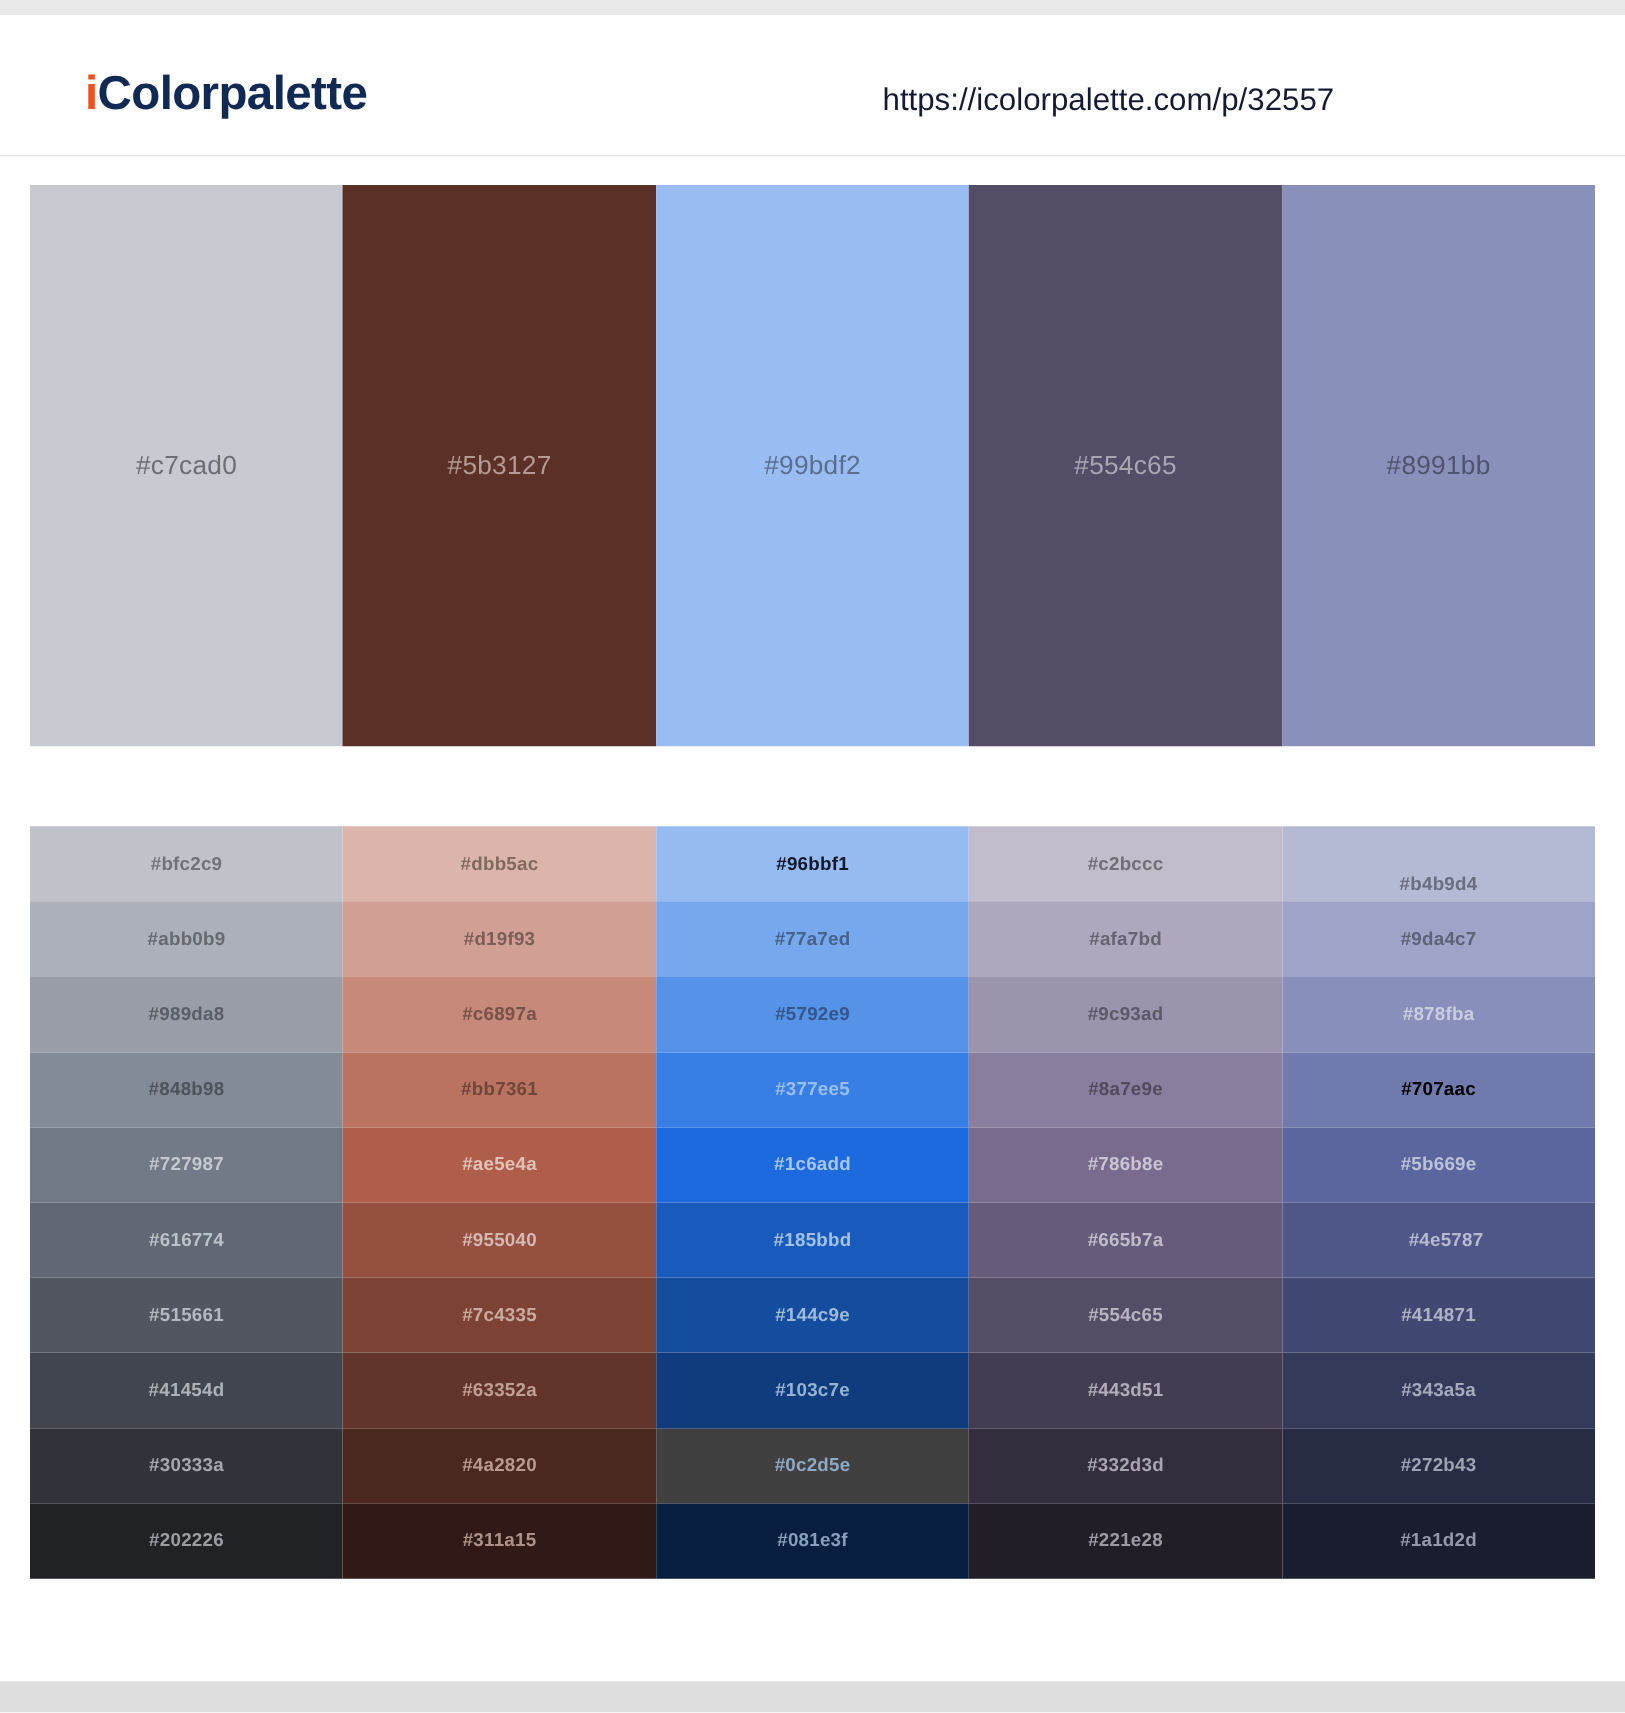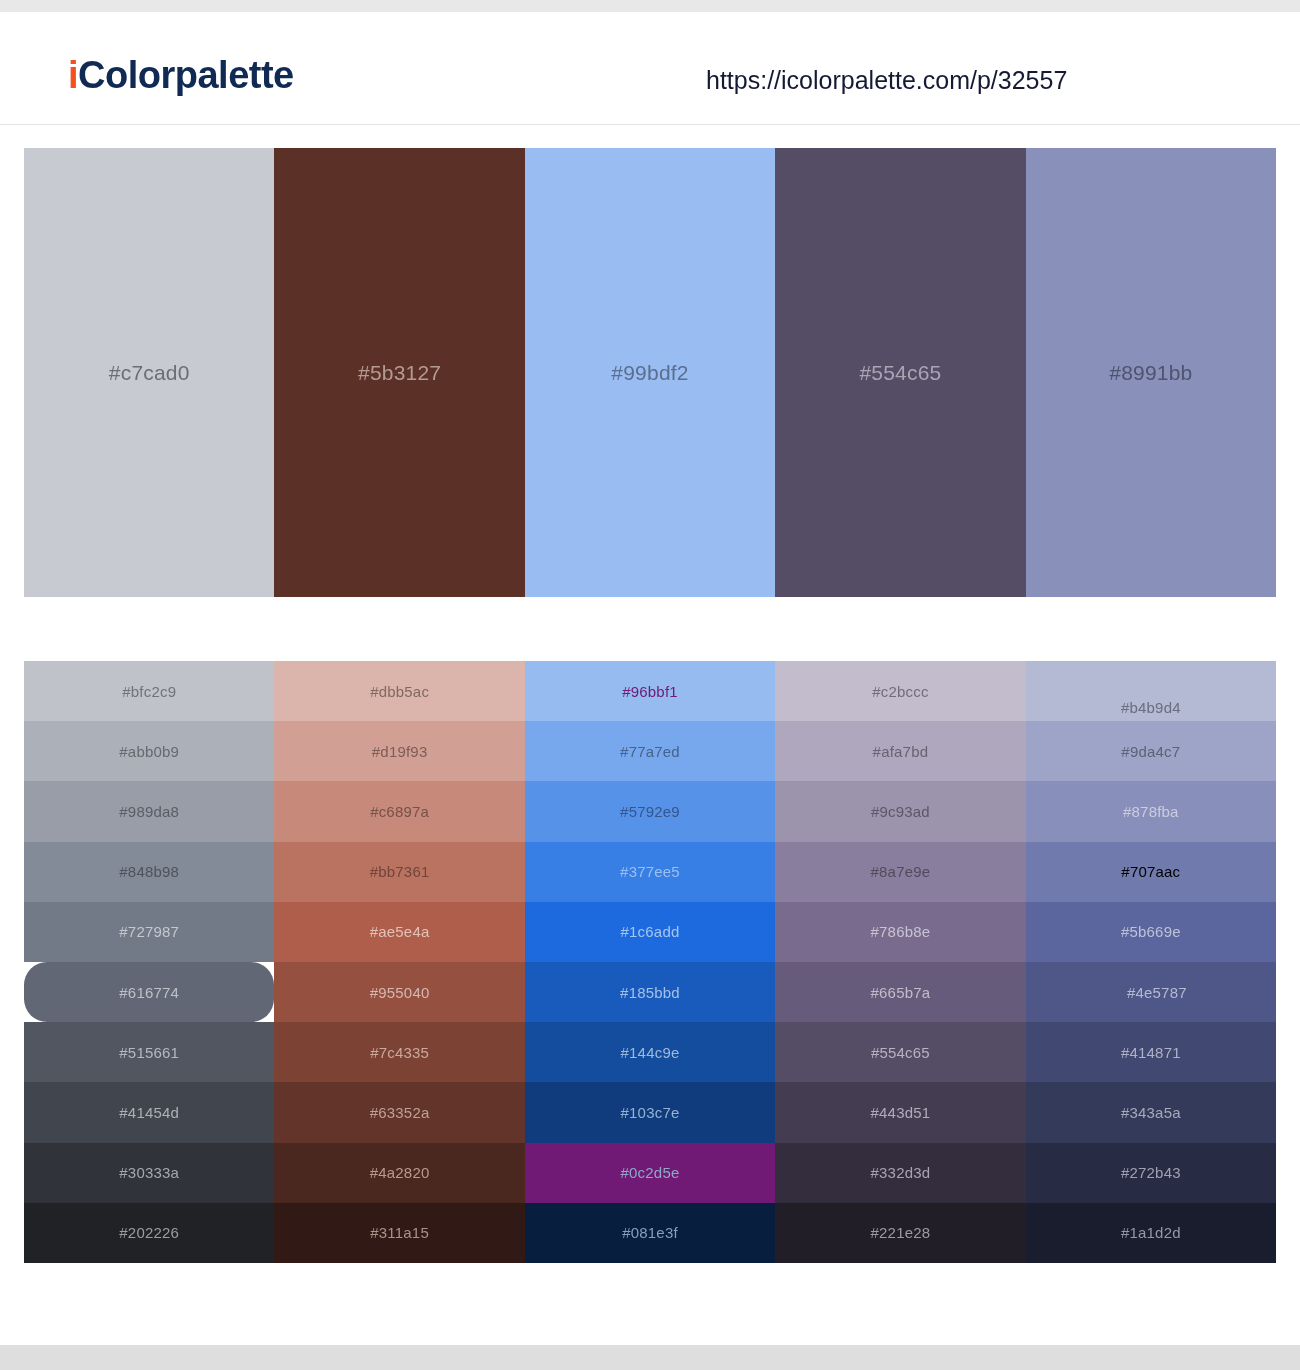--- a/index.html
+++ b/index.html
@@ -100,20 +100,21 @@
   .shade-row {
     flex: 1 1 0;
     display: flex;
   }
 
   .shade-cell {
     flex: 1 1 0;
     display: flex;
     align-items: center;
     justify-content: center;
+    font-weight: bold;
   }
 
   .shade-cell .hexlabel {
     font-size: 15px;
     letter-spacing: 0.2px;
     line-height: 1;
     user-select: none;
   }
 
   
@@ -158,21 +159,21 @@
 
   <div class="shades-grid">
       <div class="shade-row">
         <div class="shade-cell" style="background: rgb(191, 194, 201);">
           <span class="hexlabel" style="color: rgb(112, 115, 122);">#bfc2c9</span>
         </div>
         <div class="shade-cell" style="background: rgb(219, 181, 172);">
           <span class="hexlabel" style="color: rgb(129, 105, 95);">#dbb5ac</span>
         </div>
         <div class="shade-cell" style="background: rgb(150, 187, 241);">
-          <span class="hexlabel" style="color: #701a75;">#96bbf1</span>
+          <span class="hexlabel" style="color: #0f172a;">#96bbf1</span>
         </div>
         <div class="shade-cell" style="background: rgb(194, 188, 204);">
           <span class="hexlabel" style="color: rgb(114, 109, 121);">#c2bccc</span>
         </div>
         <div class="shade-cell" style="background: rgb(180, 185, 212);">
           <span class="hexlabel" style="color: rgb(106, 110, 128); margin-top: 33px;">#b4b9d4</span>
         </div>
       </div>
       <div class="shade-row">
         <div class="shade-cell" style="background: rgb(171, 176, 185);">
@@ -236,21 +237,21 @@
           <span class="hexlabel" style="color: rgb(165, 197, 242);">#1c6add</span>
         </div>
         <div class="shade-cell" style="background: rgb(120, 107, 142);">
           <span class="hexlabel" style="color: rgb(201, 196, 211);">#786b8e</span>
         </div>
         <div class="shade-cell" style="background: rgb(91, 102, 158);">
           <span class="hexlabel" style="color: rgb(188, 194, 216);">#5b669e</span>
         </div>
       </div>
       <div class="shade-row">
-        <div class="shade-cell" style="background: rgb(97, 103, 116); border-radius: 23px;">
+        <div class="shade-cell" style="background: rgb(97, 103, 116);">
           <span class="hexlabel" style="color: rgb(189, 193, 200);">#616774</span>
         </div>
         <div class="shade-cell" style="background: rgb(149, 80, 64); justify-content: center;">
           <span class="hexlabel" style="color: rgb(213, 184, 176);">#955040</span>
         </div>
         <div class="shade-cell" style="background: rgb(24, 91, 189);">
           <span class="hexlabel" style="color: rgb(163, 193, 232);">#185bbd</span>
         </div>
         <div class="shade-cell" style="background: rgb(102, 91, 122);">
           <span class="hexlabel" style="color: rgb(192, 188, 203);">#665b7a</span>
@@ -293,21 +294,21 @@
           <span class="hexlabel" style="color: rgb(166, 170, 187);">#343a5a</span>
         </div>
       </div>
       <div class="shade-row">
         <div class="shade-cell" style="background: rgb(48, 51, 58);">
           <span class="hexlabel" style="color: rgb(166, 168, 174);">#30333a</span>
         </div>
         <div class="shade-cell" style="background: rgb(74, 40, 32);">
           <span class="hexlabel" style="color: rgb(184, 154, 145);">#4a2820</span>
         </div>
-        <div class="shade-cell" style="background: #701a75;">
+        <div class="shade-cell" style="background: #404040;">
           <span class="hexlabel" style="color: rgb(142, 168, 198);">#0c2d5e</span>
         </div>
         <div class="shade-cell" style="background: rgb(51, 45, 61);">
           <span class="hexlabel" style="color: rgb(168, 164, 177);">#332d3d</span>
         </div>
         <div class="shade-cell" style="background: rgb(39, 43, 67);">
           <span class="hexlabel" style="color: rgb(158, 162, 178);">#272b43</span>
         </div>
       </div>
       <div class="shade-row">

